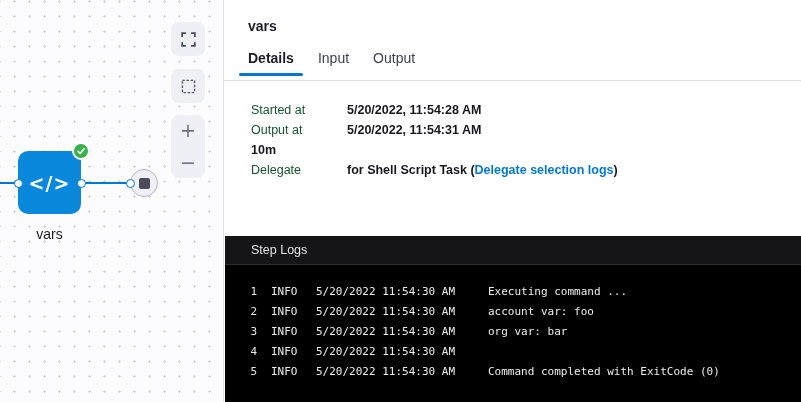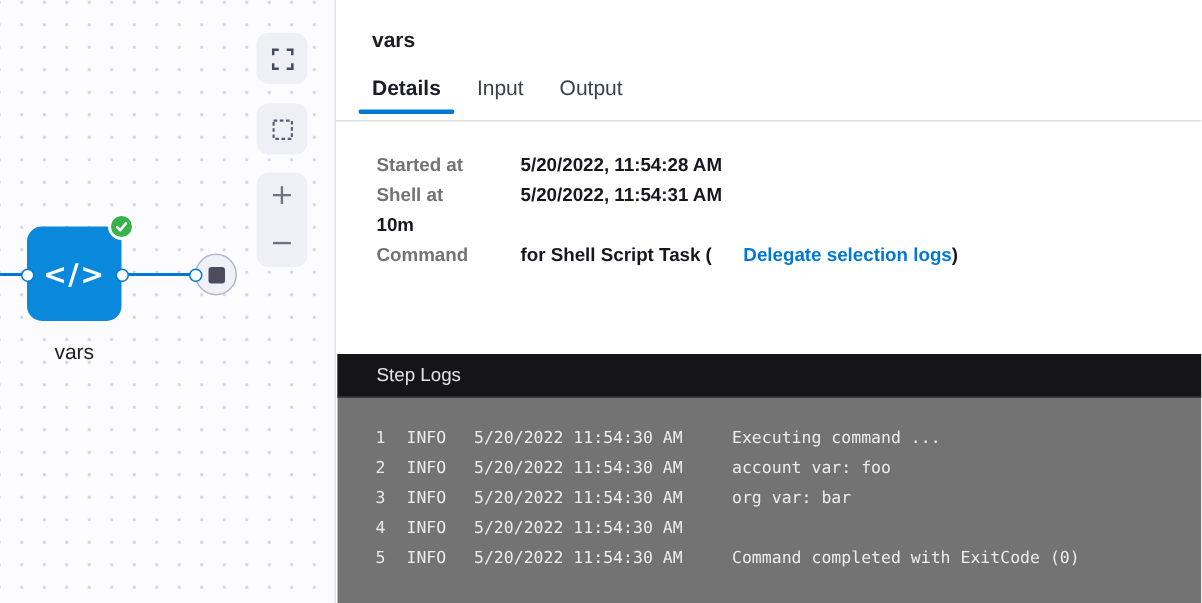--- a/index.html
+++ b/index.html
@@ -96,28 +96,28 @@
     font-family:inherit;
   }
   .tab.active { font-weight:700; color:#1b1c26; }
   .tab.active::after {
     content:""; position:absolute; left:0; right:0; bottom:4px; height:3px;
     background:#0278d5; border-radius:1.5px;
   }
 
   .details { padding:19px 0 0 27px; }
   .detail-row { display:flex; line-height:20px; font-size:12.5px; }
-  .detail-label { width:96px; color:#737373; font-weight:700; }
+  .detail-label { width:96px; color:#14532d; font-weight:400; }
   .detail-value { color:#17181f; font-weight:700; white-space:pre; }
-  .delegate-link { color:#0278d5; font-weight:700; text-decoration:none; cursor:pointer;margin-left:21px; }
+  .delegate-link { color:#0278d5; font-weight:700; text-decoration:none; cursor:pointer; }
 
   
   .logs {
     position:absolute; left:1px; right:0; top:236px; bottom:0;
-    background:#737373;
+    background:#000000;
   }
   .logs-header {
     height:29px; background:#151518; border-bottom:1px solid #2e2e33;
     display:flex; align-items:center; padding-left:26px;
     color:#e3e3e8; font-size:12.5px;
   }
   .logs-body {
     padding-top:17px;
     font-family:"DejaVu Sans Mono","Liberation Mono",monospace;
     font-size:11px; color:#ececec; overflow:hidden;
@@ -180,28 +180,28 @@
       <button class="tab">Input</button>
       <button class="tab">Output</button>
     </div>
 
     <div class="details">
       <div class="detail-row">
         <span class="detail-label">Started at</span>
         <span class="detail-value">5/20/2022, 11:54:28 AM</span>
       </div>
       <div class="detail-row">
-        <span class="detail-label">Shell at</span>
+        <span class="detail-label">Output at</span>
         <span class="detail-value">5/20/2022, 11:54:31 AM</span>
       </div>
       <div class="detail-row">
         <span class="detail-value">10m</span>
       </div>
       <div class="detail-row">
-        <span class="detail-label">Command</span>
+        <span class="detail-label">Delegate</span>
         <span class="detail-value"><span>for Shell Script Task (</span><a class="delegate-link">Delegate selection logs</a><span>)</span></span>
       </div>
     </div>
 
     <div class="logs">
       <div class="logs-header">
         <span>Step Logs</span>
       </div>
       <div class="logs-body">
         <div class="log-line">

